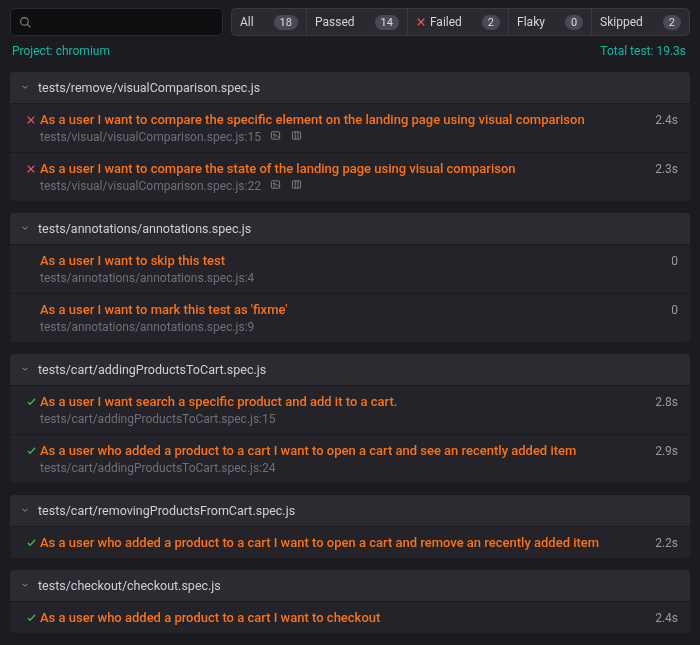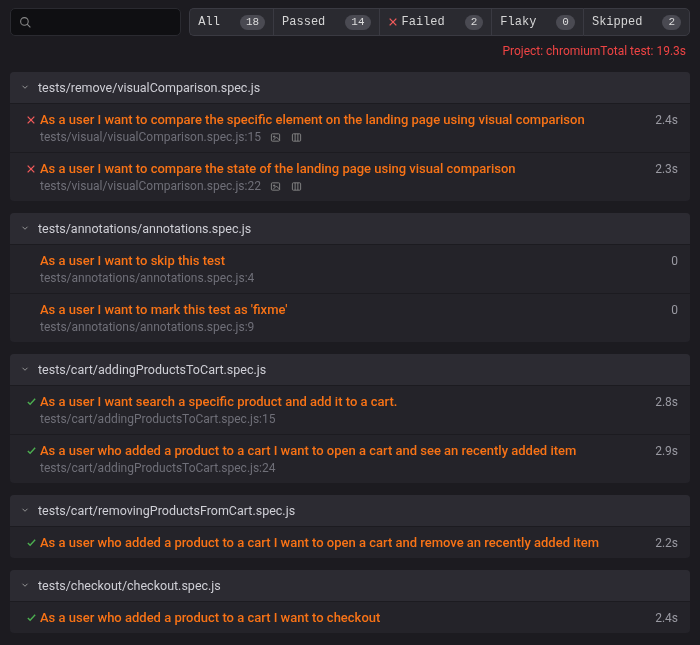--- a/index.html
+++ b/index.html
@@ -46,40 +46,39 @@
     background: #2a2a30;
     border: 1px solid #3a3a42;
     color: #d6d6d6;
     height: 28px;
     padding: 0 8px;
     display: flex;
     align-items: center;
     font-size: 12px;
     cursor: pointer;
     border-right: none;
-    font-family: Liberation Mono, monospace;
   }
   .filter-btn:first-child { border-top-left-radius:5px; border-bottom-left-radius:5px; }
   .filter-btn:last-child { border-top-right-radius:5px; border-bottom-right-radius:5px; border-right:1px solid #3a3a42;}
   .badge {
     background: #4a4a52;
     color: #ddd;
     border-radius: 8px;
     padding: 0 6px;
     font-size: 11px;
     margin-left: 20px;
     line-height: 15px;
     height: 15px;
   }
   .filter-btn .x-mark { margin-right:4px; }
   .meta-row {
     display: flex;
-    justify-content: flex-end;
+    justify-content: space-between;
     padding: 2px 14px 8px 12px;
-    color: #ef4444;
+    color: #14b8a6;
     font-size: 12px;
   }
   .group {
     margin: 6px 10px 12px 10px;
     border-radius: 4px;
     overflow: hidden;
     background: #242329;
   }
   .group-header {
     display: flex;
@@ -115,21 +114,20 @@
     font-weight: 500;
     flex: 1;
   }
   .test-time {
     color: #9a9aa2;
     font-size: 12px;
     margin-left: 16px;
   }
   .test-loc-line {
     display: flex;
-    align-items: center;
     margin-top: 3px;
     padding-left: 18px;
     color: #6f6f78;
     font-size: 12px;
   }
   .mini-icon {
     margin-left: 8px;
     display:inline-flex;
   }
 </style>

